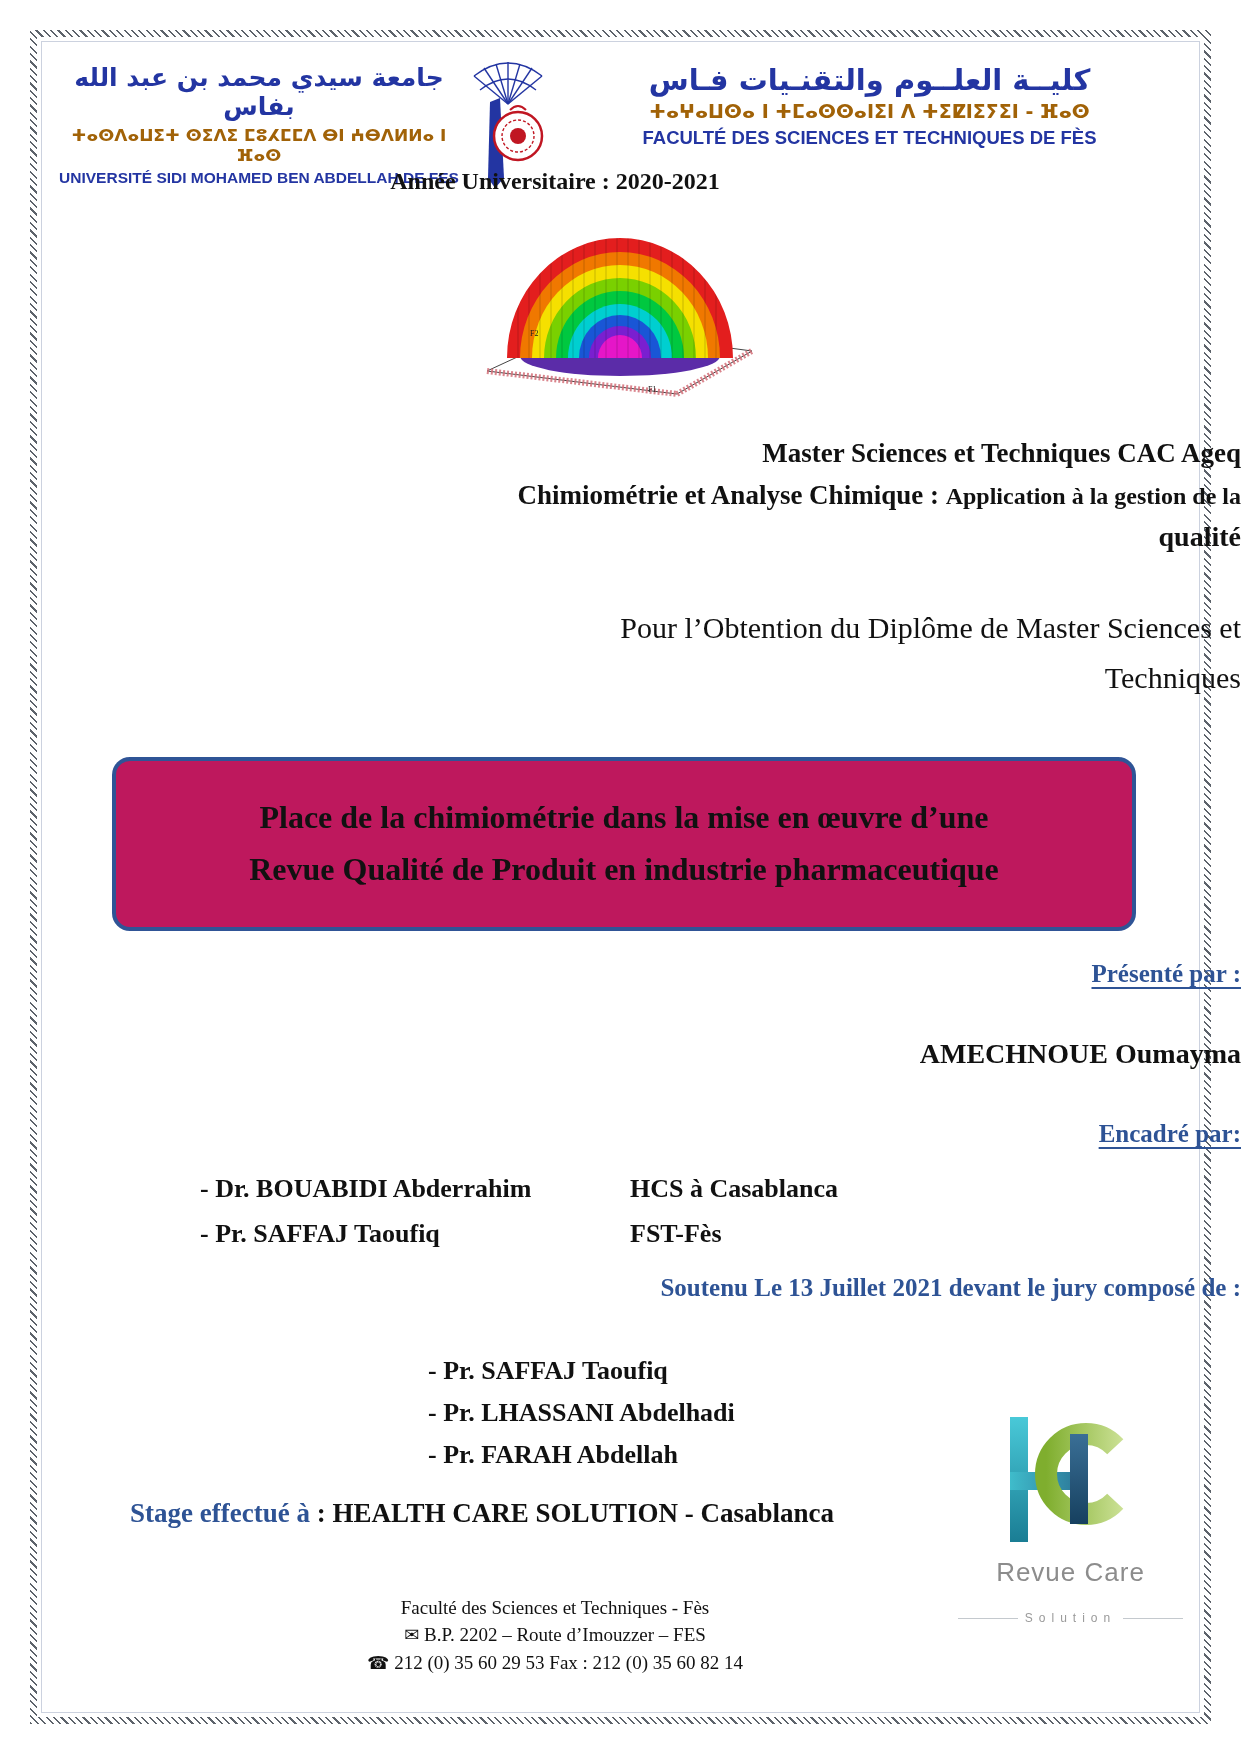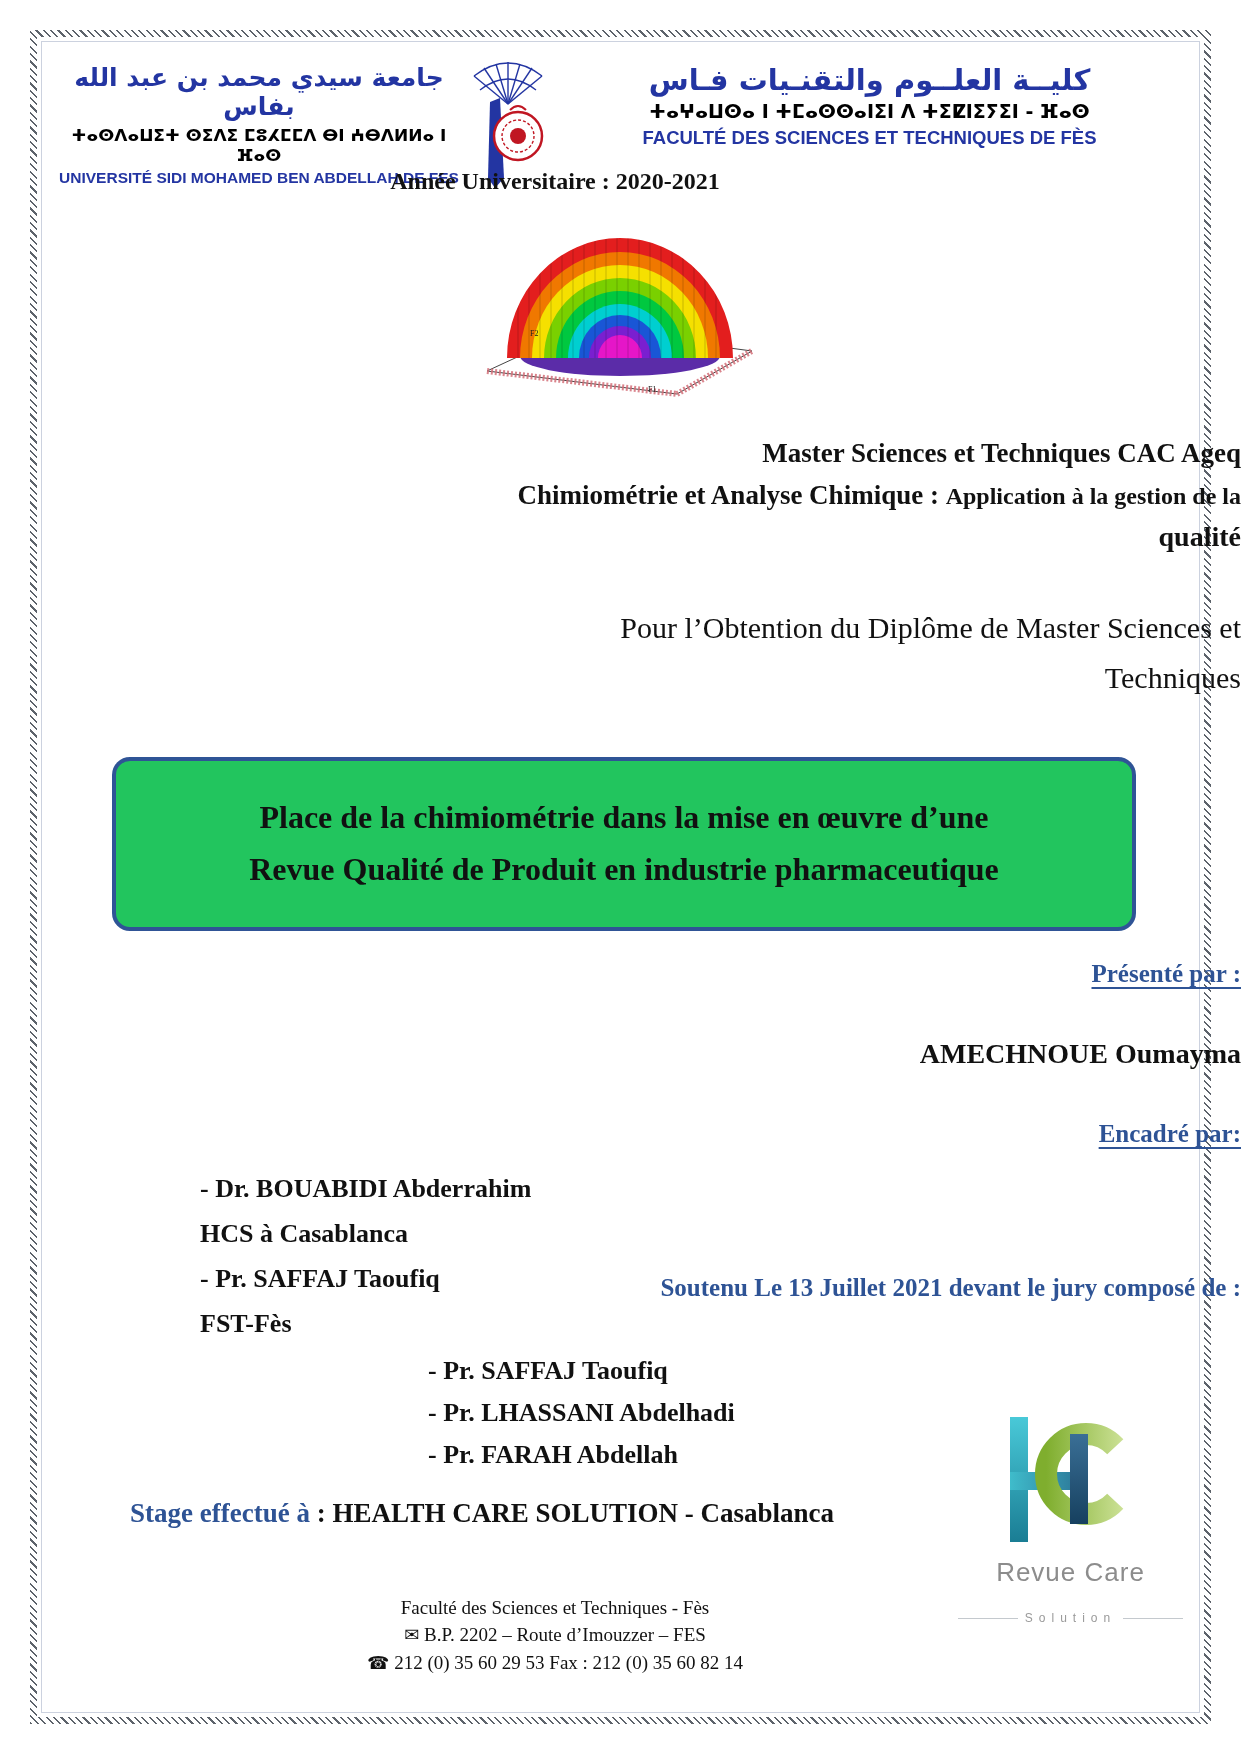--- a/index.html
+++ b/index.html
@@ -11,21 +11,21 @@
   .frame-inner{position:absolute;inset:41px;border:1px solid #ccd2df;pointer-events:none;}
 
   
   .header{position:absolute;top:64px;left:58px;right:58px;display:flex;align-items:flex-start;}
   .hdr-col{text-align:center;}
   .hdr-left{width:402px;}
   .hdr-right{flex:1;}
   .arabic{font-family:"DejaVu Sans",sans-serif;font-weight:bold;color:#2335a2;direction:rtl;line-height:1.15;}
   .hdr-left .arabic{font-size:25px;}
   .hdr-right .arabic{font-size:29px;}
-  .tifinagh{font-family:"DejaVu Sans",sans-serif;font-weight:bold;color:#000000;line-height:1.2;margin-top:3px;}
+  .tifinagh{font-family:"DejaVu Sans",sans-serif;font-weight:bold;color:#a16207;line-height:1.2;margin-top:3px;}
   .hdr-left .tifinagh{font-size:17px;}
   .hdr-right .tifinagh{font-size:19px;}
   .latin{font-family:"Liberation Sans",sans-serif;font-weight:bold;color:#2335a2;margin-top:4px;}
   .hdr-left .latin{font-size:15.5px;}
   .hdr-right .latin{font-size:18.5px;}
   .emblem{width:96px;flex:0 0 96px;margin-top:-4px;}
 
   .year-line{position:absolute;top:168px;left:0;width:1110px;text-align:center;
       font-size:24px;font-weight:bold;}
 
@@ -34,32 +34,32 @@
   .centered-line{position:absolute;left:0;width:100%;text-align:right;white-space:nowrap;}
   .l-master{top:438px;font-size:27px;font-weight:bold;}
   .l-chimio{top:480px;font-weight:bold;font-size:24px;}
   .l-chimio .big{font-size:27px;}
   .l-qualite{top:521px;font-size:28px;font-weight:bold;}
   .l-memoire{top:557px;font-size:31px;}
   .l-diplome1{top:611px;font-size:30px;}
   .l-diplome2{top:661px;font-size:30px;}
 
   .title-box{position:absolute;top:757px;left:112px;width:1004px;border:4px solid #2F5496;
-      border-radius:18px;text-align:center;padding:30px 6px 32px 6px;background:#22c55e;}
+      border-radius:18px;text-align:center;padding:30px 6px 32px 6px;background:#be185d;}
   .title-box div{font-size:32px;font-weight:bold;line-height:52px;}
 
   .blue-label{color:#2e5395;font-weight:bold;}
   .l-presente{top:960px;font-size:25px;}
   .l-presente span{text-decoration:underline;text-underline-offset:5px;margin-top:28px;}
   .l-author{top:1038px;font-size:28px;font-weight:bold;}
   .l-encadre{top:1120px;font-size:25px;}
   .l-encadre span{text-decoration:underline;text-underline-offset:5px;}
 
   .supervisors{position:absolute;top:1166px;left:200px;width:780px;font-weight:bold;font-size:26px;}
-  .sup-row{display:flex;line-height:45px;flex-direction:column;}
+  .sup-row{display:flex;line-height:45px;}
   .sup-name{width:430px;}
   .sup-org{flex:1;}
 
   .l-soutenu{top:1274px;font-size:25px;}
 
   .jury{position:absolute;top:1350px;left:428px;font-weight:bold;font-size:26px;line-height:42px;}
 
   .stage{position:absolute;top:1498px;left:130px;font-size:27px;font-weight:bold;white-space:nowrap;}
   .stage .rest{color:#111;}
 

